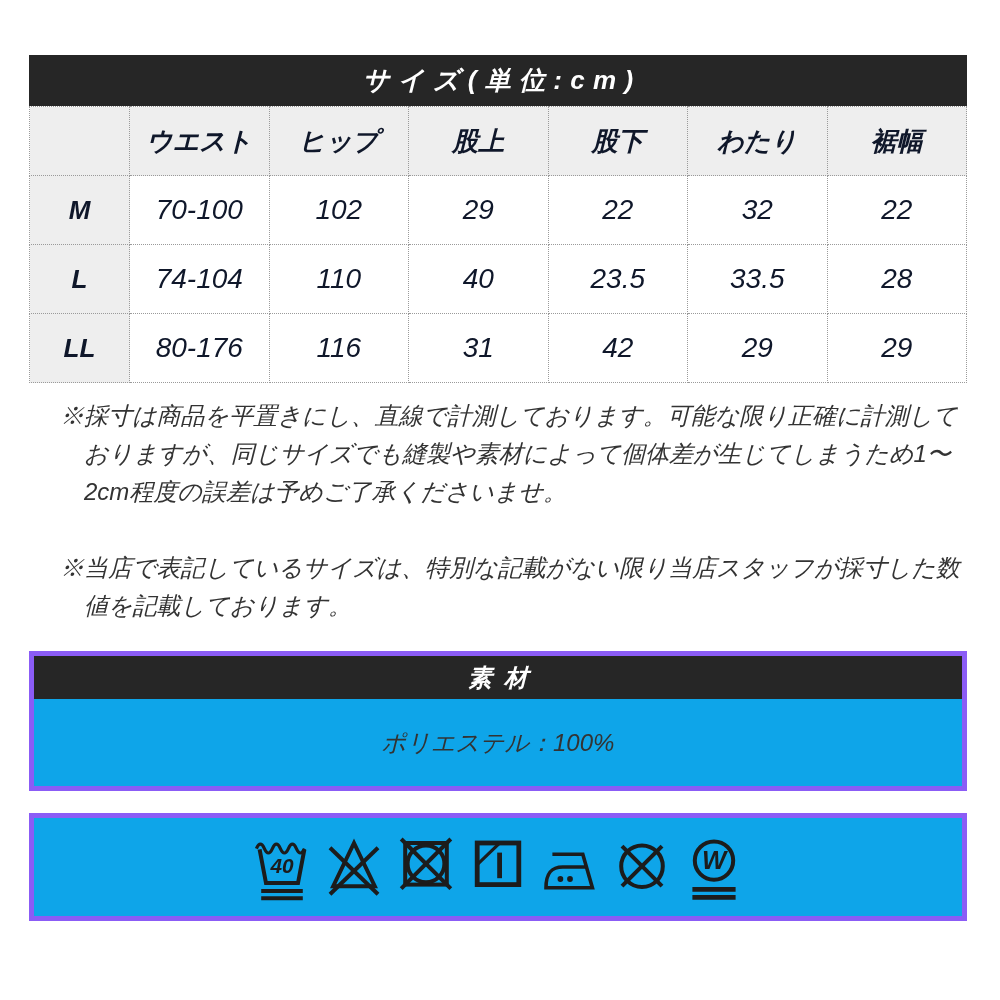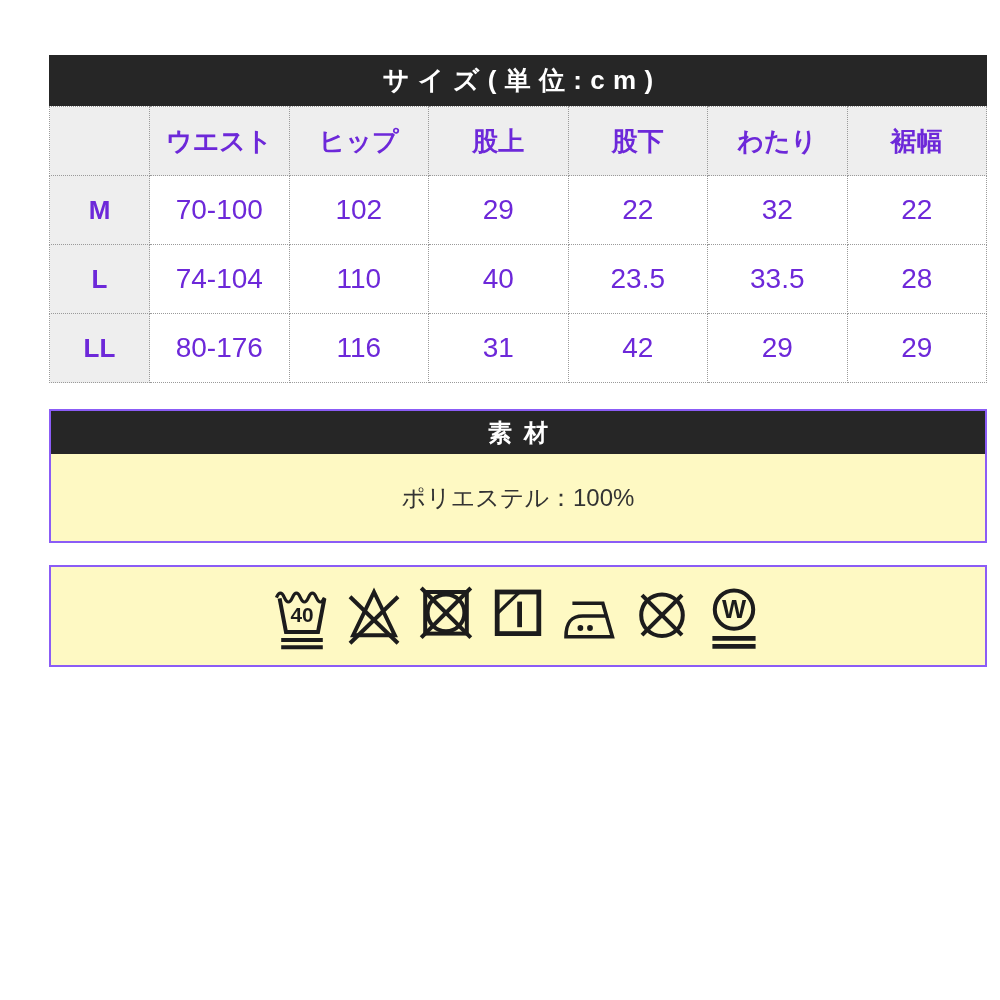--- a/index.html
+++ b/index.html
@@ -2,61 +2,61 @@
 <html><head>
 <meta charset="utf-8">
 <style>
   * { box-sizing: border-box; }
   html,body { margin:0; padding:0; background:#fff; }
   .page {
     width:1000px; height:1000px; background:#ffffff;
     font-family:"Liberation Sans", sans-serif; color:#333;
     overflow:hidden;
   }
-  .content { width:938px; margin:0 49px; }
+  .content { width:938px; margin:0 29px;font-style:italic; }
 
   
   .bar {
     background:#262626; color:#ffffff;
     display:flex; align-items:center; justify-content:center;
     font-weight:bold;
   }
   .size-bar { height:51px; margin-top:55px; font-size:26px; }
   .size-bar .bar-title { letter-spacing:0.32em; margin-right:-0.32em; }
   .section-bar { height:43px; font-size:24px; }
   .ls-material { letter-spacing:0.5em; margin-right:-0.5em; }
   .ls-care { letter-spacing:0.35em; margin-right:-0.35em; }
 
   
   table.size-table {
     width:100%; border-collapse:collapse; table-layout:fixed;
-    color:#6d28d9;
+    color:#0f172a;
   }
   table.size-table th, table.size-table td {
     border:1px dotted #9a9a9a; text-align:center; vertical-align:middle;
     padding:0;
   }
   table.size-table col.col-first { width:100px; }
   tr.head-row th { height:68px; background:#eeeeee; font-size:24px; font-weight:bold; }
   table.size-table tbody th {
     height:69px; background:#eeeeee; font-size:26px; font-weight:bold;
   }
   table.size-table tbody td { height:69px; font-size:28px; font-weight:normal; }
 
   
   .notes { margin-top:14px; font-size:24px; line-height:38px; color:#333; }
   .note { margin:0; padding-left:55px; text-indent:-24px; }
   .note + .note { margin-top:38px; }
 
   
-  .section { border:2px solid #8b5cf6; margin-top:26px; }
+  .section { border:5px solid #8b5cf6; margin-top:26px; }
   .section.care { margin-top:22px; }
   .section-body {
     display:flex; align-items:center; justify-content:center;
-    background:#fef9c3;
+    background:#0ea5e9;
   }
   .material-body { height:87px; font-size:24px; color:#333; }
   .care-body { height:98px; gap:8px; }
 
   
   .care-body svg { width:64px; height:74px; display:block; }
   .icon-num {
     font-family:"Liberation Sans", sans-serif; font-size:26px; font-weight:600;
     text-anchor:middle;
   }
@@ -118,20 +118,24 @@
           <td>80-176</td>
           <td>116</td>
           <td>31</td>
           <td>42</td>
           <td>29</td>
           <td>29</td>
         </tr>
       </tbody>
     </table>
 
+    <div class="notes">
+      <p class="note"><span>※</span><span>採寸は商品を平置きにし、直線で計測しております。可能な限り正確に計測しておりますが、同じサイズでも縫製や素材によって個体差が生じてしまうため1〜2cm程度の誤差は予めご了承くださいませ。</span></p>
+      <p class="note"><span>※</span><span>当店で表記しているサイズは、特別な記載がない限り当店スタッフが採寸した数値を記載しております。</span></p>
+    </div>
 
     <div class="section">
       <div class="bar section-bar">
         <span class="ls-material">素材</span>
       </div>
       <div class="section-body material-body">
         <span>ポリエステル：100%</span>
       </div>
     </div>
 

